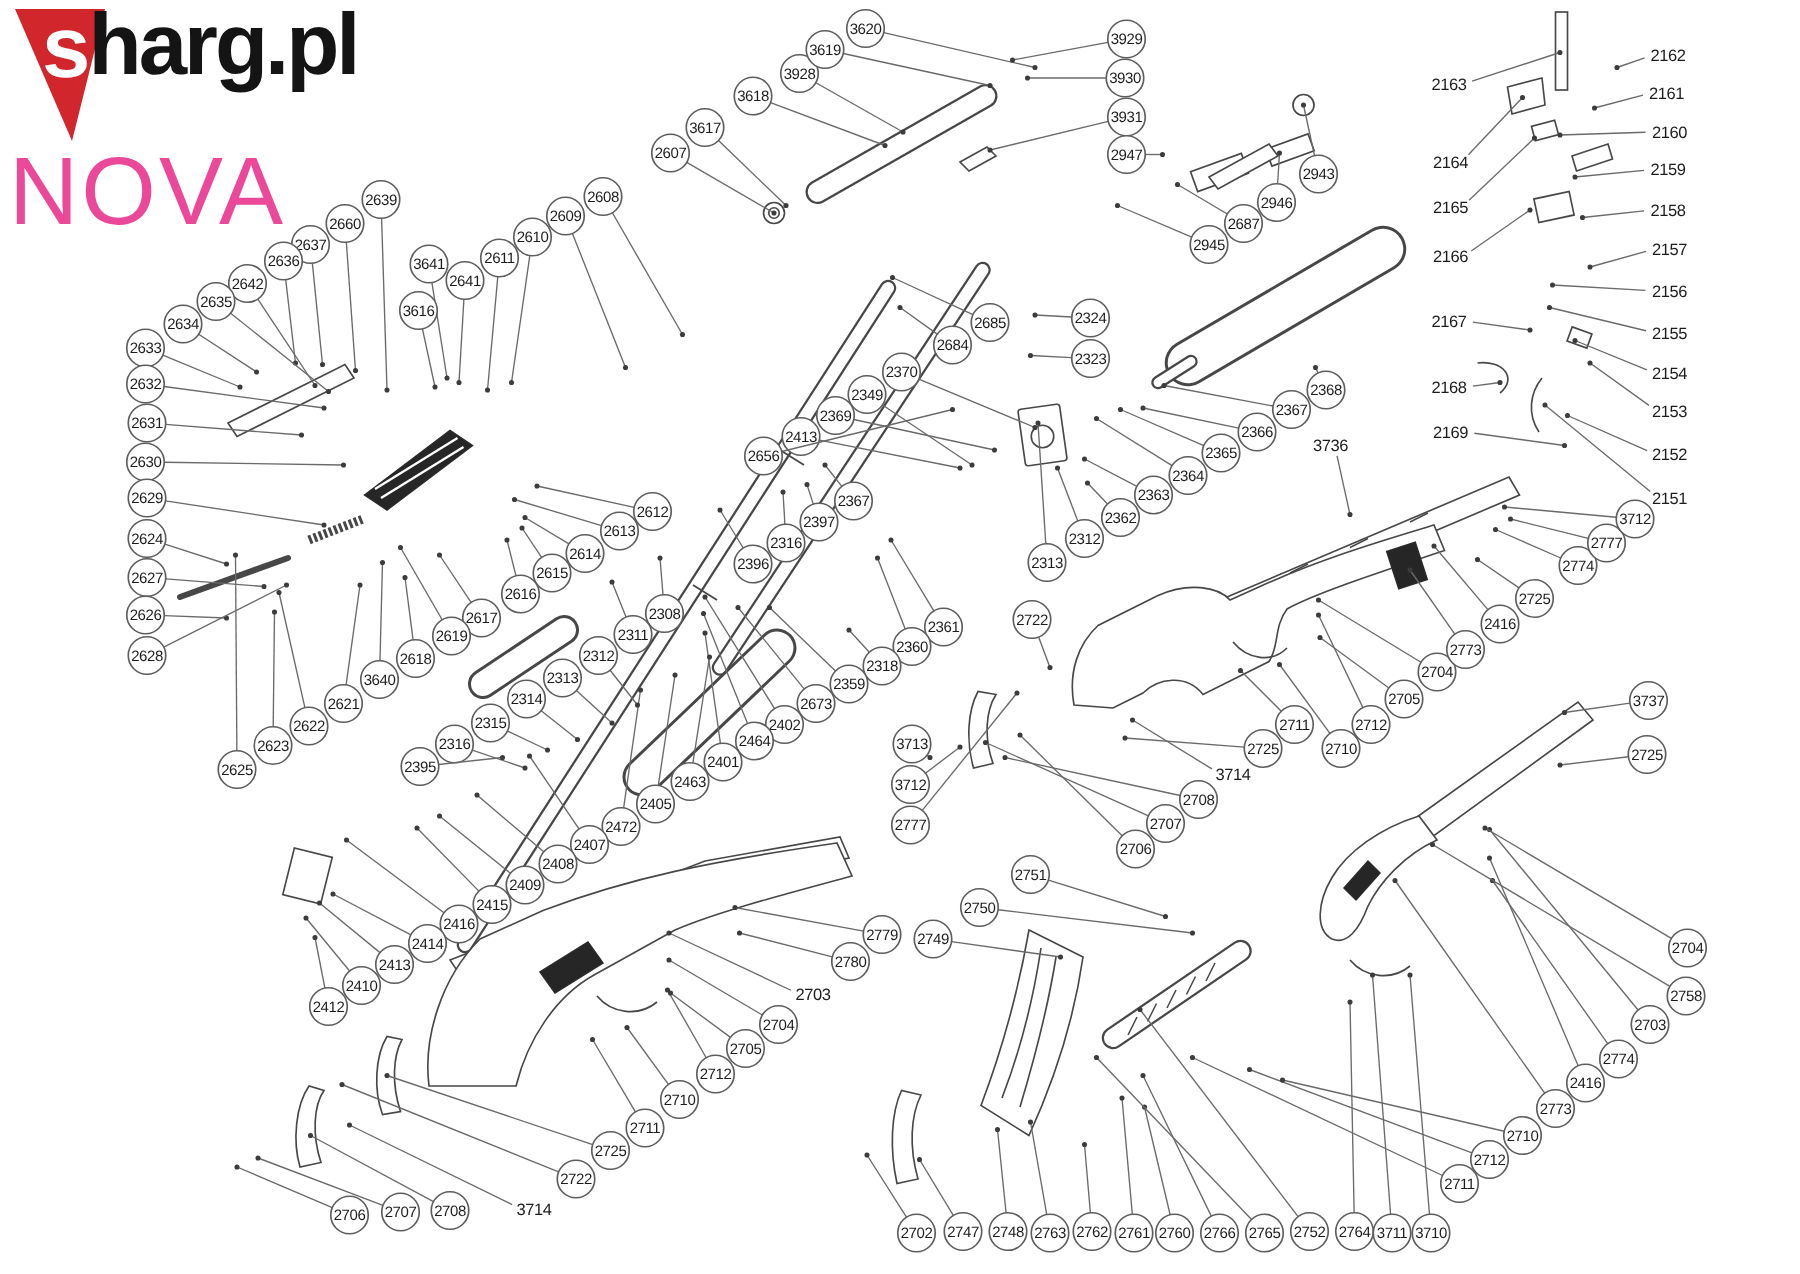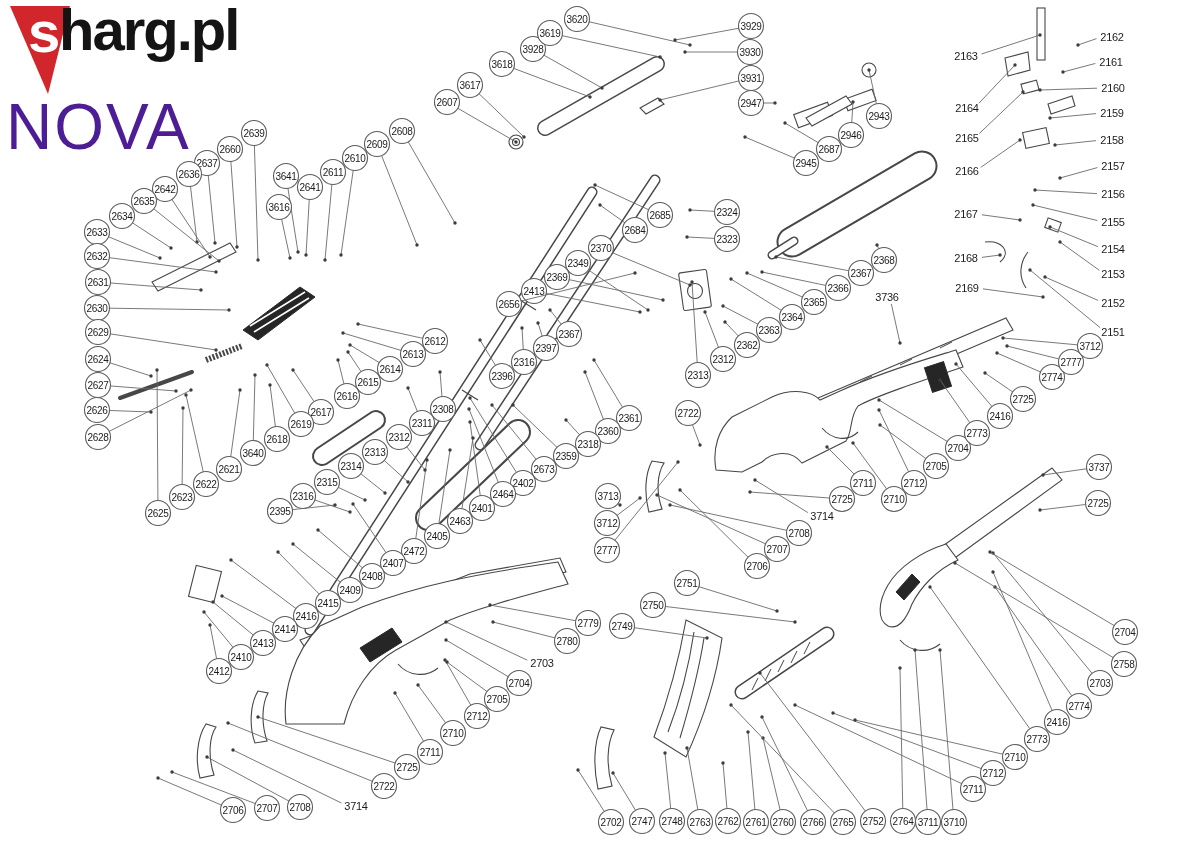--- a/index.html
+++ b/index.html
@@ -13,21 +13,21 @@
   .brand-s{
     position:absolute;left:22px;top:-4px;
     font-size:58px;font-weight:bold;color:#ffffff;z-index:3;
   }
   .brand-rest{
     position:absolute;left:53px;top:-6px;
     font-size:58px;font-weight:bold;color:#141414;letter-spacing:-2px;z-index:2;
   }
   .model-name{
     position:absolute;left:0px;top:88px;
-    font-size:64px;font-weight:400;color:#4c1d95;letter-spacing:2px;z-index:2;
+    font-size:64px;font-weight:400;color:#ec4899;letter-spacing:2px;z-index:2;
   }
   .art{stroke:#474747;stroke-width:1.1;fill:#ffffff;}
   .art-dark{stroke:#2a2a2a;stroke-width:1;fill:#262626;}
   .art-line{stroke:#474747;stroke-width:1.1;fill:none;}
 </style>
 </head>
 <body>
 
 <div id="stage">
 

